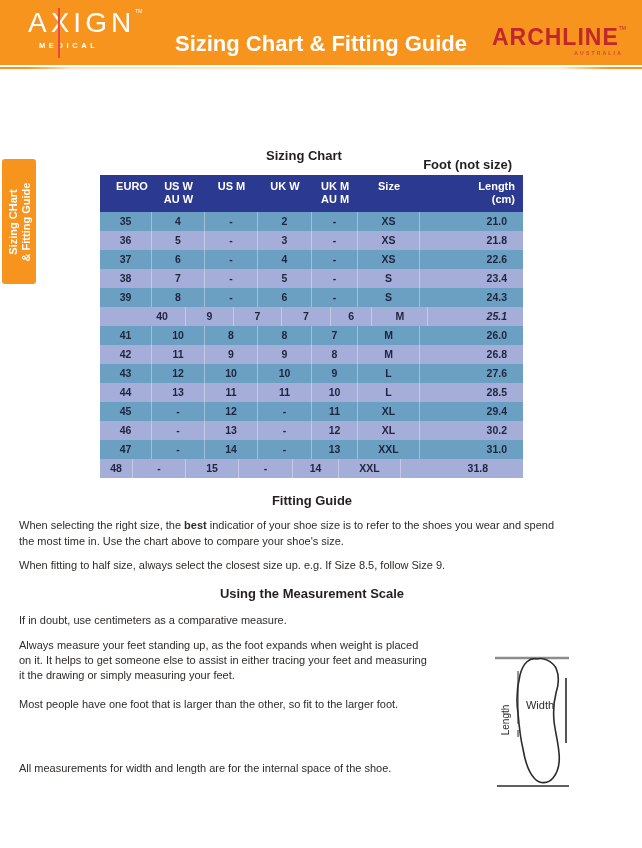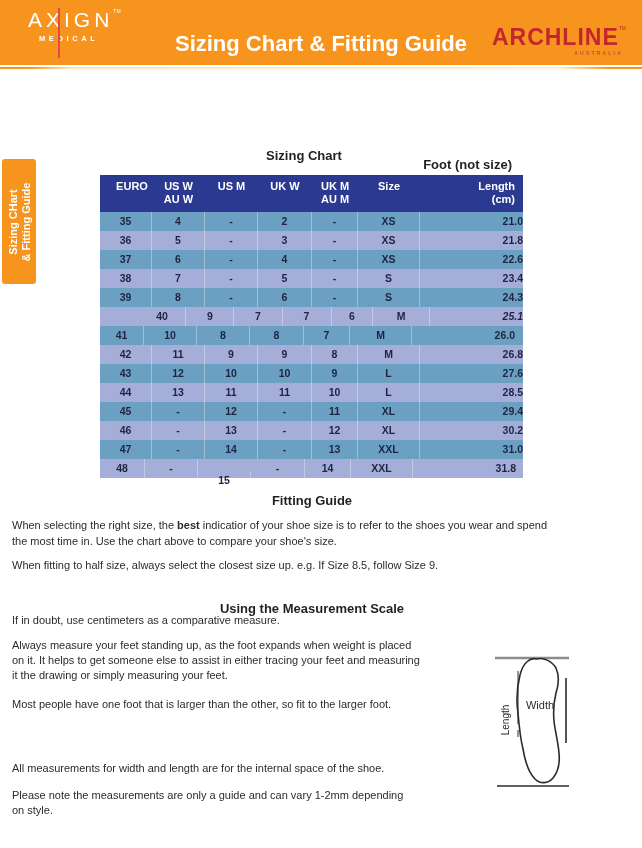--- a/index.html
+++ b/index.html
@@ -6,21 +6,21 @@
   .page{position:relative;width:642px;height:848px;background:#fff;overflow:hidden;
         font-family:"Liberation Sans", sans-serif;color:var(--text-dark,#231F20);}
 
   
   .header-bar{position:absolute;left:0;top:0;width:642px;height:65px;background:var(--brand-orange,#F7941E);}
   .header-underline{position:absolute;left:0;top:67px;width:642px;height:2px;
     background:linear-gradient(90deg,var(--brand-orange,#F7941E) 0,var(--brand-orange,#F7941E) 28px,
       rgba(247,148,30,.28) 70px,rgba(247,148,30,.18) 560px,
       var(--brand-orange,#F7941E) 610px,var(--brand-orange,#F7941E) 642px);}
   .axign{position:absolute;left:28px;top:9px;color:#fff;line-height:1;}
-  .axign-name{font-size:21px;letter-spacing:4px;font-weight:400;}
+  .axign-name{font-size:28px;letter-spacing:4px;font-weight:400;}
   .axign-tm{font-size:5px;vertical-align:top;letter-spacing:0;}
   .axign-medical{font-size:7.5px;font-weight:bold;letter-spacing:3.6px;margin-top:5px;margin-left:11px;}
   .axign-line{position:absolute;left:58px;top:8px;width:2px;height:50px;background:#E8464A;}
   .page-title{position:absolute;left:50%;top:31px;transform:translateX(-50%);
     color:#fff;font-weight:bold;font-size:22px;white-space:nowrap;}
   .archline{position:absolute;right:16px;top:26px;text-align:right;color:var(--brand-red,#C1272D);line-height:1;}
   .archline-name{font-size:23px;font-weight:bold;letter-spacing:1px;}
   .archline-tm{font-size:5px;vertical-align:top;}
   .archline-sub{font-size:5px;font-weight:bold;letter-spacing:2.2px;color:#D8433B;margin-top:2px;margin-right:3px;}
 
@@ -38,25 +38,25 @@
   .foot-note{position:absolute;right:130px;top:157px;font-size:13px;font-weight:bold;}
   .sizing-table{position:absolute;left:100px;top:175px;width:423px;font-weight:bold;}
   .t-header{display:flex;background:var(--header-navy,#2B3990);height:37px;box-sizing:border-box;}
   .t-hcell{color:#fff;font-size:11px;text-align:center;padding-top:5px;box-sizing:border-box;line-height:13px;}
   .t-hcell.len{text-align:right;padding-right:8px;}
   .t-row{display:flex;height:19px;}
   .t-row.r-even{background:var(--row-blue,#6BA0C3);}
   .t-row.r-odd{background:var(--row-periwinkle,#A5ADD9);}
   .t-cell{font-size:10.5px;color:#1F2440;text-align:center;line-height:19px;box-sizing:border-box;}
   .t-row .t-cell:not(:last-child){border-right:1px solid rgba(255,255,255,.35);}
-  .t-cell.len{text-align:right;}
+  .t-cell.len{text-align:right;padding-right:16px;}
 
   
   .h2{position:absolute;left:0;width:624px;text-align:center;font-size:13px;font-weight:bold;}
-  .para{position:absolute;left:12px;font-size:11px;color:#2E2B28;white-space:pre-line;line-height:16px;}
+  .para{position:absolute;left:19px;font-size:11px;color:#2E2B28;white-space:pre-line;line-height:16px;}
   .para.tight{line-height:15px;}
 
   
   .foot-diagram{position:absolute;left:485px;top:645px;width:157px;height:150px;}
   .foot-diagram text{font-family:"Liberation Sans", sans-serif;fill:#2B2B2B;}
 </style>
 </head>
 <body>
 
 <div class="page" style="--brand-orange: #F7941E; --header-navy: #2B3990; --row-blue: #6BA0C3; --row-periwinkle: #A5ADD9; --brand-red: #C1272D; --text-dark: #231F20;">
@@ -157,21 +157,21 @@
       <div class="t-row r-odd">
         <div class="t-cell" style="width: 52px; margin-left: 39px;">40</div>
         <div class="t-cell" style="width: 53px;">9</div>
         <div class="t-cell" style="width: 53px;">7</div>
         <div class="t-cell" style="width: 54px;">7</div>
         <div class="t-cell" style="width: 46px;">6</div>
         <div class="t-cell" style="width: 62px;">M</div>
         <div class="t-cell len" style="width: 103px; font-style: italic;">25.1</div>
       </div>
       <div class="t-row r-even">
-        <div class="t-cell" style="width: 44px;">41</div>
+        <div class="t-cell" style="width: 52px;">41</div>
         <div class="t-cell" style="width: 53px;">10</div>
         <div class="t-cell" style="width: 53px;">8</div>
         <div class="t-cell" style="width: 54px;">8</div>
         <div class="t-cell" style="width: 46px;">7</div>
         <div class="t-cell" style="width: 62px;">M</div>
         <div class="t-cell len" style="width: 103px;">26.0</div>
       </div>
       <div class="t-row r-odd">
         <div class="t-cell" style="width: 52px;">42</div>
         <div class="t-cell" style="width: 53px;">11</div>
@@ -220,44 +220,42 @@
       <div class="t-row r-even">
         <div class="t-cell" style="width: 52px;">47</div>
         <div class="t-cell" style="width: 53px;">-</div>
         <div class="t-cell" style="width: 53px;">14</div>
         <div class="t-cell" style="width: 54px;">-</div>
         <div class="t-cell" style="width: 46px;">13</div>
         <div class="t-cell" style="width: 62px;">XXL</div>
         <div class="t-cell len" style="width: 103px;">31.0</div>
       </div>
       <div class="t-row r-odd">
-        <div class="t-cell" style="width: 45px;">48</div>
-        <div class="t-cell" style="width: 53px;">-</div>
-        <div class="t-cell" style="width: 53px; margin-top: 12px;">15</div>
+        <div class="t-cell" style="width: 33px;">48</div>
+        <div class="t-cell" style="width: 53px;">-</div>
+        <div class="t-cell" style="width: 53px;">15</div>
         <div class="t-cell" style="width: 54px;">-</div>
         <div class="t-cell" style="width: 46px;">14</div>
         <div class="t-cell" style="width: 62px;">XXL</div>
         <div class="t-cell len" style="width: 103px;">31.8</div>
       </div>
     </div>
 
   <div class="h2" style="top:493px;">Fitting Guide</div>
   <div class="para" style="top:517px;width:606px;"><span>When selecting the right size, the </span><b>best</b><span> indicatior of your shoe size is to refer to the shoes you wear and spend
 the most time in. Use the chart above to compare your shoe's size.</span></div>
   <div class="para" style="top:557px;width:606px;">When fitting to half size, always select the closest size up. e.g. If Size 8.5, follow Size 9.</div>
 
-  <div class="h2" style="top:586px;margin-top:15px;">Using the Measurement Scale</div>
+  <div class="h2" style="top:586px;">Using the Measurement Scale</div>
   <div class="para" style="top:612px;width:606px;">If in doubt, use centimeters as a comparative measure.</div>
   <div class="para" style="top:696px;width:606px;">Most people have one foot that is larger than the other, so fit to the larger foot.</div>
   <div class="para tight" style="top:638px;width:480px;">Always measure your feet standing up, as the foot expands when weight is placed
 on it. It helps to get someone else to assist in either tracing your feet and measuring
 it the drawing or simply measuring your feet.</div>
   <div class="para" style="top:760px;width:606px;">All measurements for width and length are for the internal space of the shoe.</div>
-  <div class="para tight" style="top:788px;width:560px;">Please note the measurements are only a guide and can vary 1-2mm depending
-on style.</div>
 
   <svg class="foot-diagram" viewBox="0 0 157 150">
     <line x1="10" y1="13" x2="84" y2="13" stroke="#8C8C8C" stroke-width="2.5"></line>
     <line x1="12" y1="141" x2="84" y2="141" stroke="#2B2B2B" stroke-width="1.4"></line>
     <path d="M 52 14 C 45 12, 38 18, 35 30 C 32 42, 31 55, 33 68 C 34 80, 35 92, 38 104
              C 40 116, 44 128, 50 134 C 55 139, 63 139, 68 133 C 73 127, 75 118, 74 108
              C 73 96, 70 86, 69 76 C 68 65, 69 56, 71 48 C 74 39, 74 30, 71 23 C 67 16, 58 12, 52 14 Z" fill="#fff" stroke="#2B2B2B" stroke-width="1.6"></path>
     <path d="M33 26 L33 79 M33 85 L33 92" stroke="#2B2B2B" stroke-width="1" fill="none"></path>
     <line x1="81" y1="33" x2="81" y2="98" stroke="#2B2B2B" stroke-width="1.6"></line>
     <text x="55" y="64" font-size="11" text-anchor="middle">Width</text>

